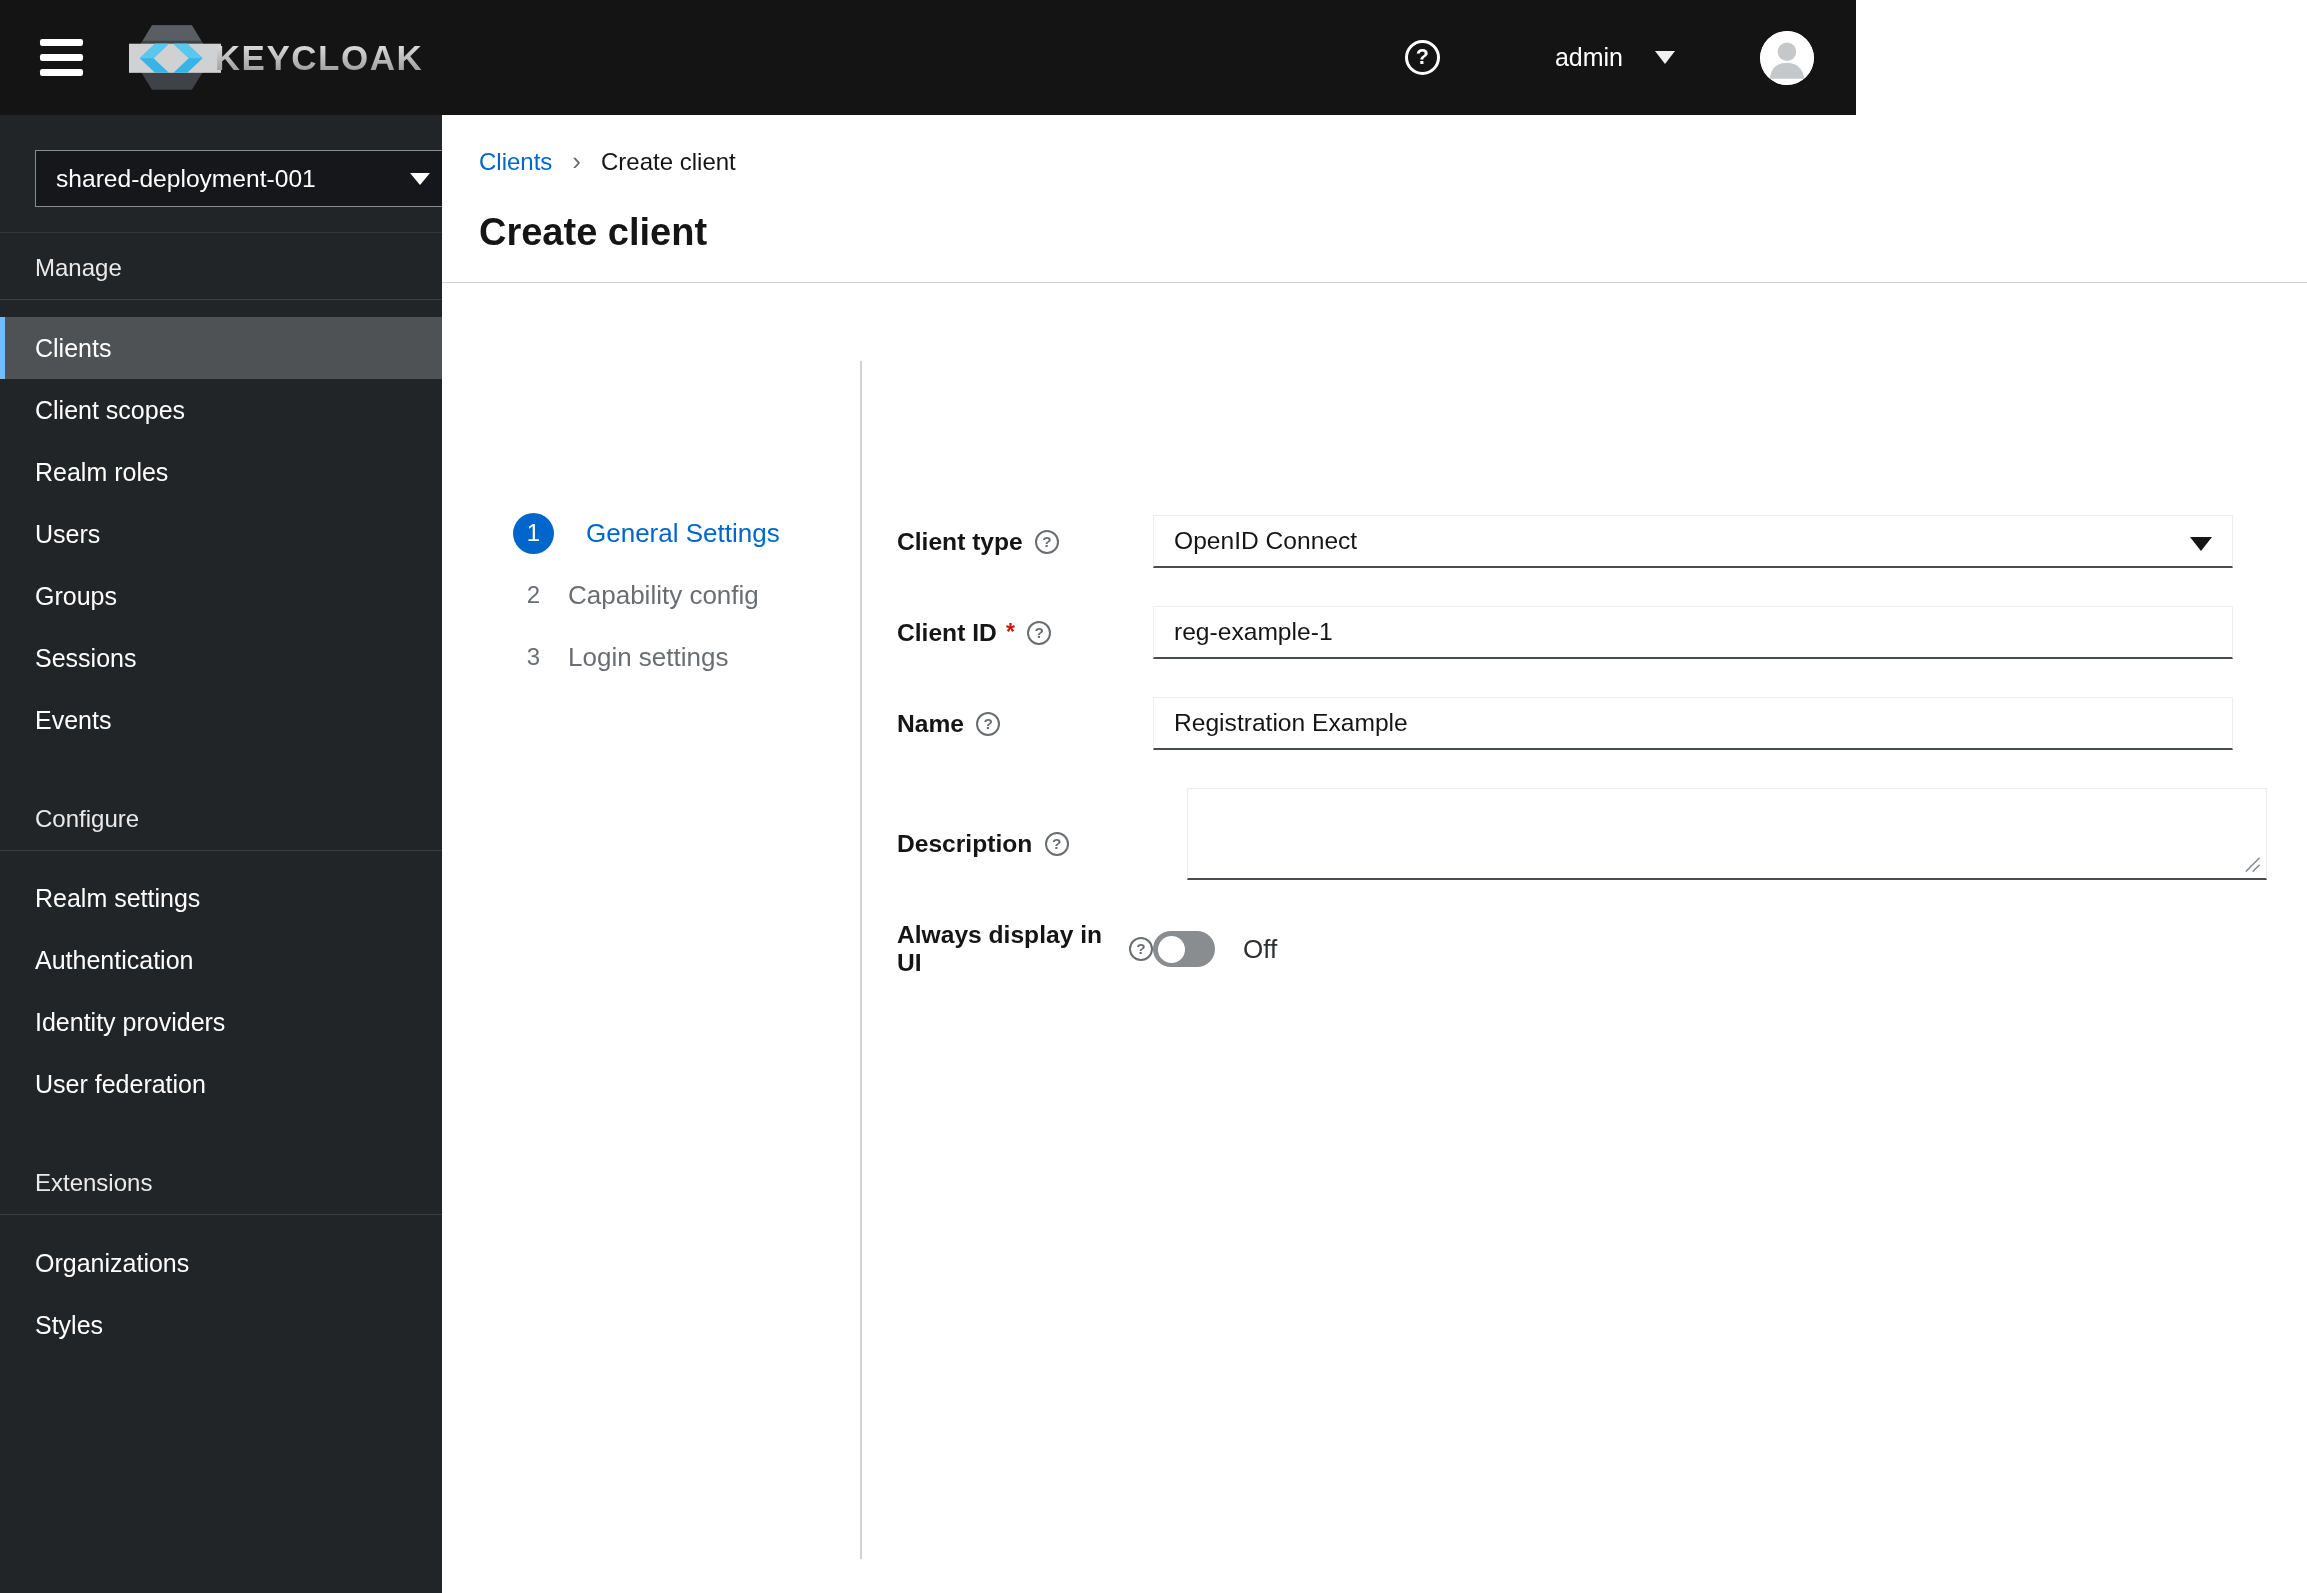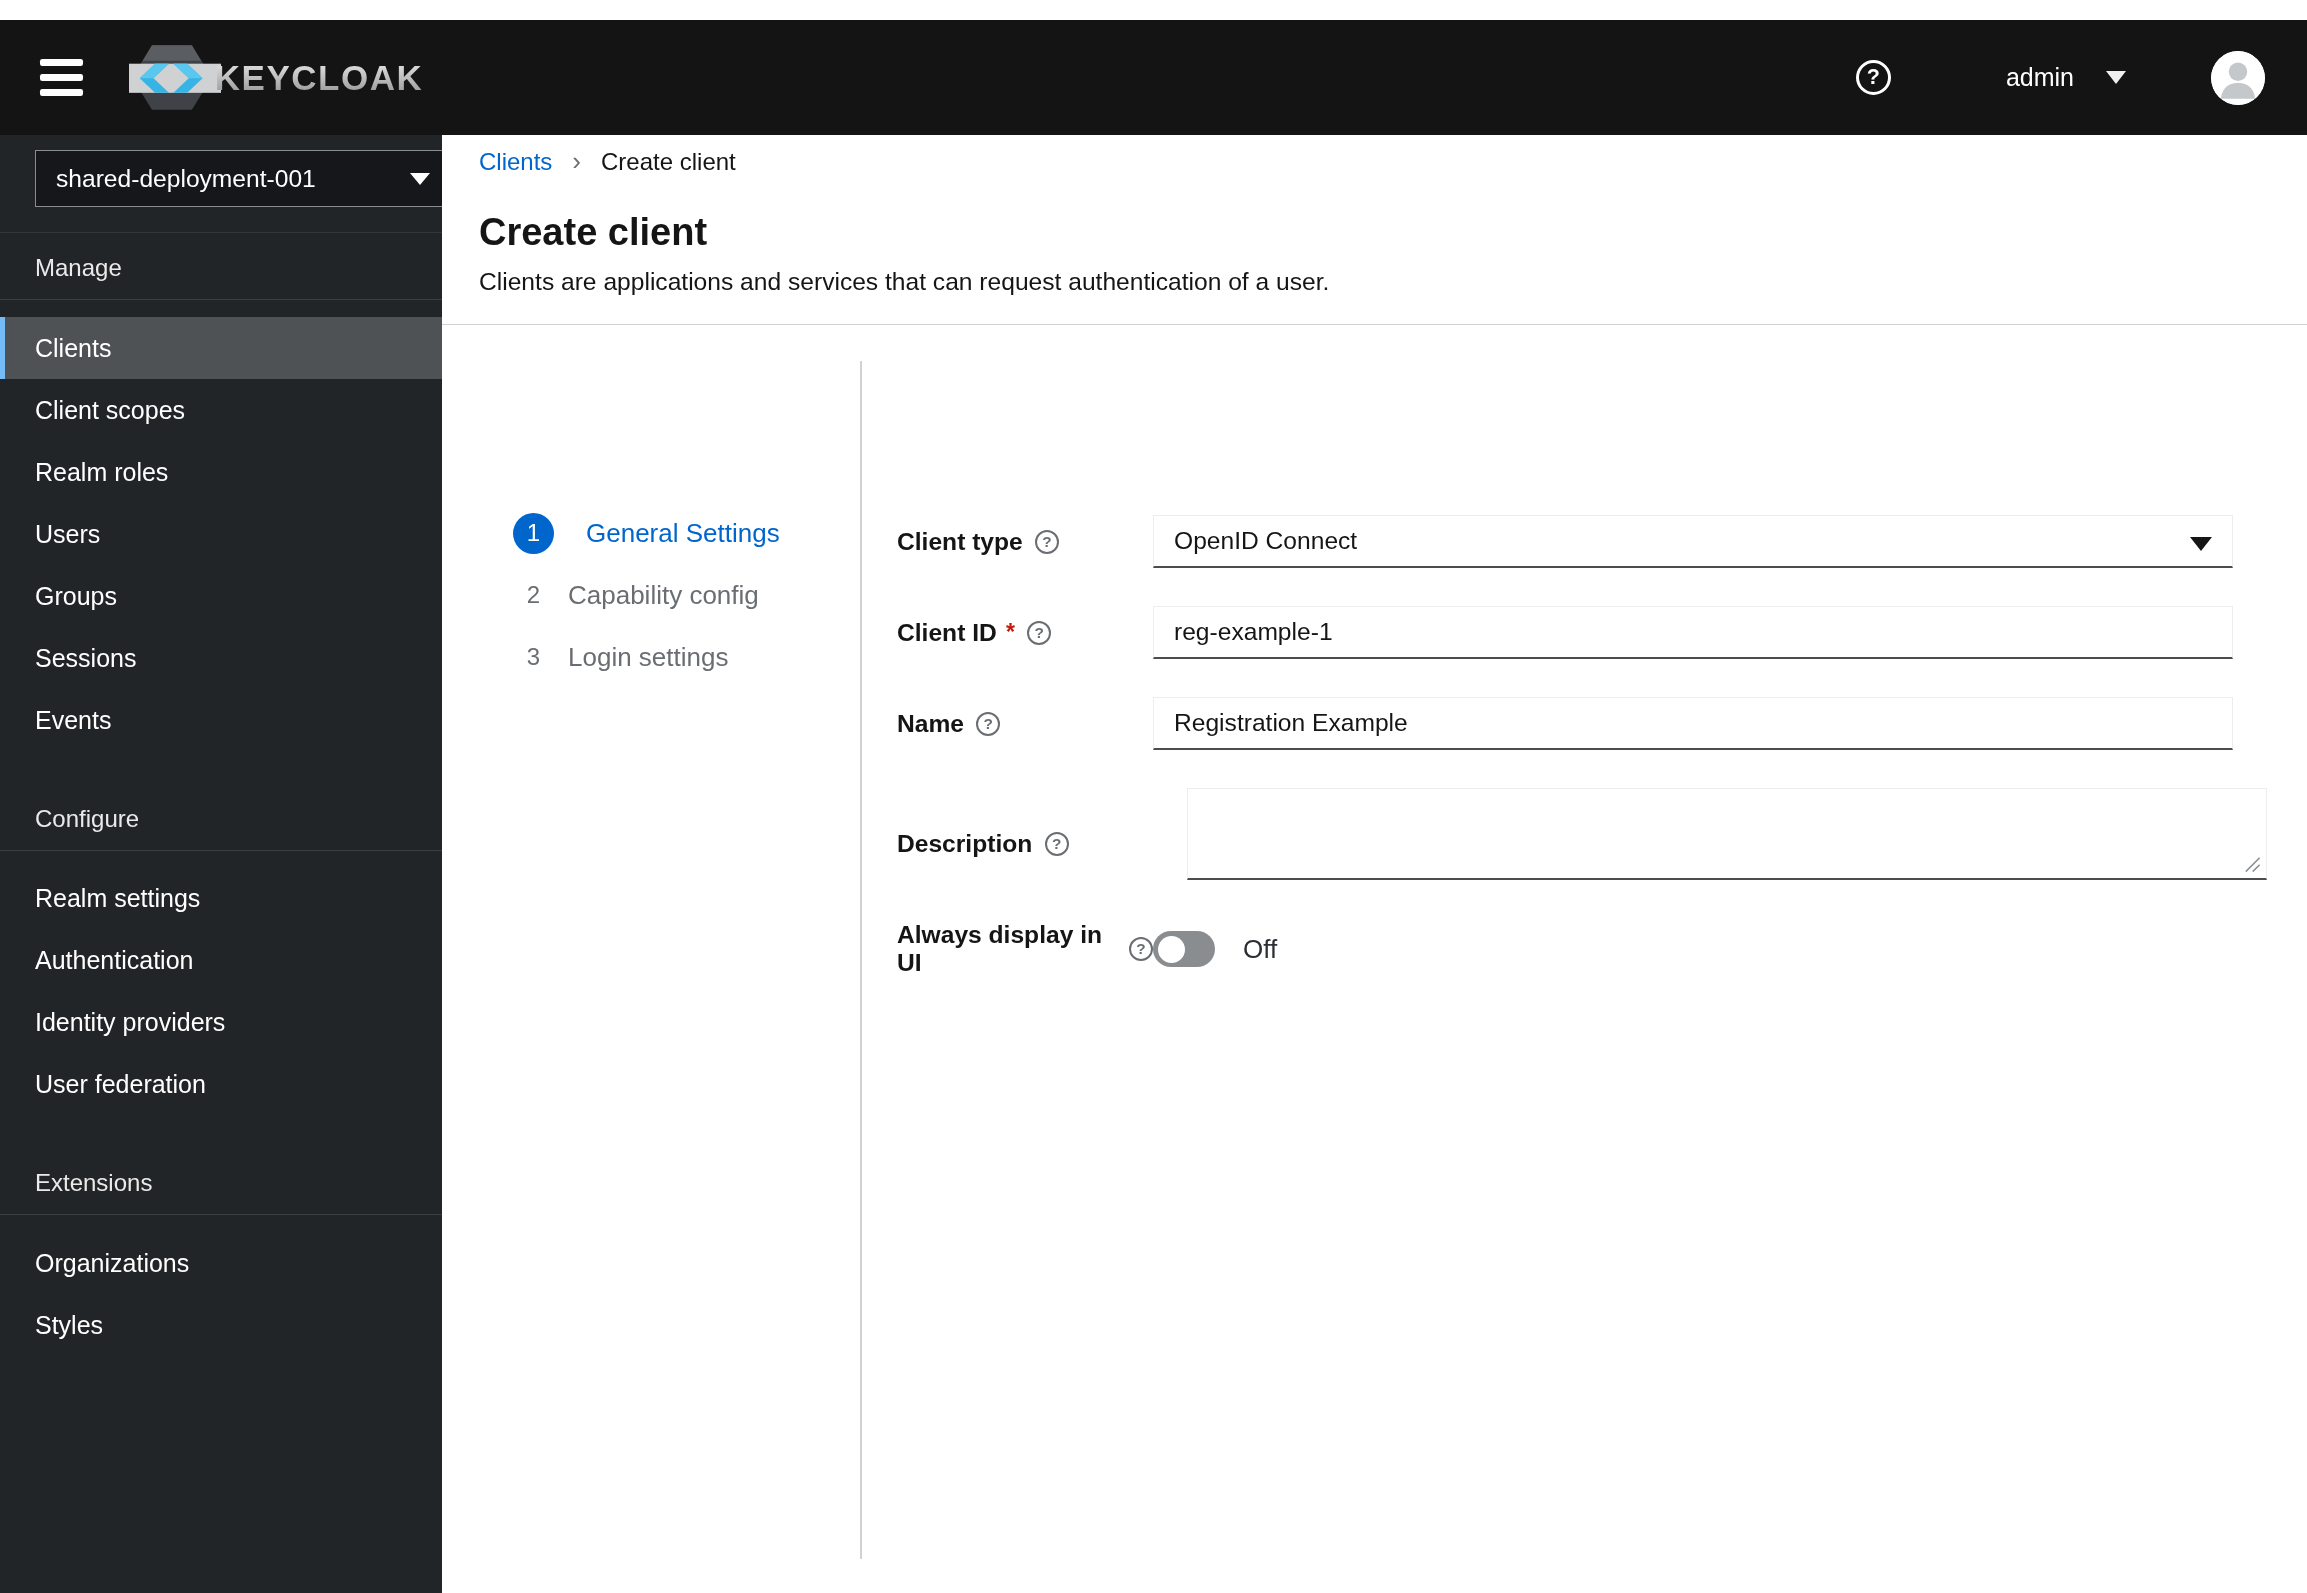--- a/index.html
+++ b/index.html
@@ -1,21 +1,21 @@
 <!DOCTYPE html>
 <html style="font-size:12.3px"><head>
 <meta charset="utf-8">
 <style>
   * { margin:0; padding:0; box-sizing:border-box; }
   html,body { width:2307px; height:1593px; overflow:hidden; background:#fff;
               font-family:"Liberation Sans", sans-serif; }
 
   
-  .masthead { position:absolute; top:0; left:0; width:2307px; height:115px;
-              background:#141414; display:flex; align-items:center; z-index:10;margin-top:20px; }
+  .masthead { position:absolute; top:0; left:0; width:1856px; height:115px;
+              background:#141414; display:flex; align-items:center; z-index:10; }
   .hamburger { width:43px; height:37px; margin-left:40px; display:flex; flex-direction:column;
                justify-content:space-between; cursor:pointer; background:none; border:none; }
   .hamburger span { display:block; width:43px; height:7px; background:#fff; border-radius:2.3px; }
   .brand { display:flex; align-items:center; margin-left:46px; }
   .brand svg { display:block; }
   .brand-text { font-size:35px; font-weight:700; letter-spacing:1.5px; margin-left:-6.2px;
                 background:linear-gradient(#ececec,#8f8f8f); -webkit-background-clip:text;
                 background-clip:text; color:#b9b9b9; -webkit-text-fill-color:transparent; }
   .mast-right { margin-left:auto; display:flex; align-items:center; padding-right:42px; }
   .help-circle { width:35px; height:35px; border:3.1px solid #fff; border-radius:50%;
@@ -180,21 +180,20 @@
 
 <main class="main">
 
   <div class="breadcrumb">
     <a>Clients</a>
     <span class="crumb-sep">›</span>
     <span class="crumb-current">Create client</span>
   </div>
 
   <h1 class="page-title">Create client</h1>
-  <p class="page-subtitle">Clients are applications and services that can request authentication of a user.</p>
   <div class="header-rule"></div>
 
   <div class="v-divider"></div>
 
   <div class="wizard-nav">
     <div class="step active">
       <span class="step-num">1</span>
       <span class="step-label">General Settings</span>
     </div>
     <div class="step">

